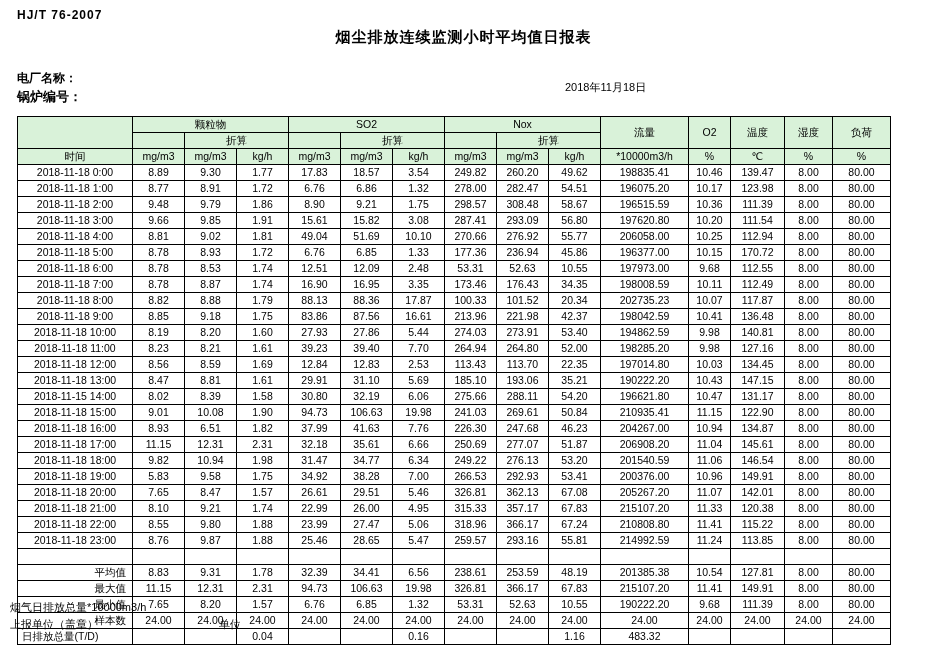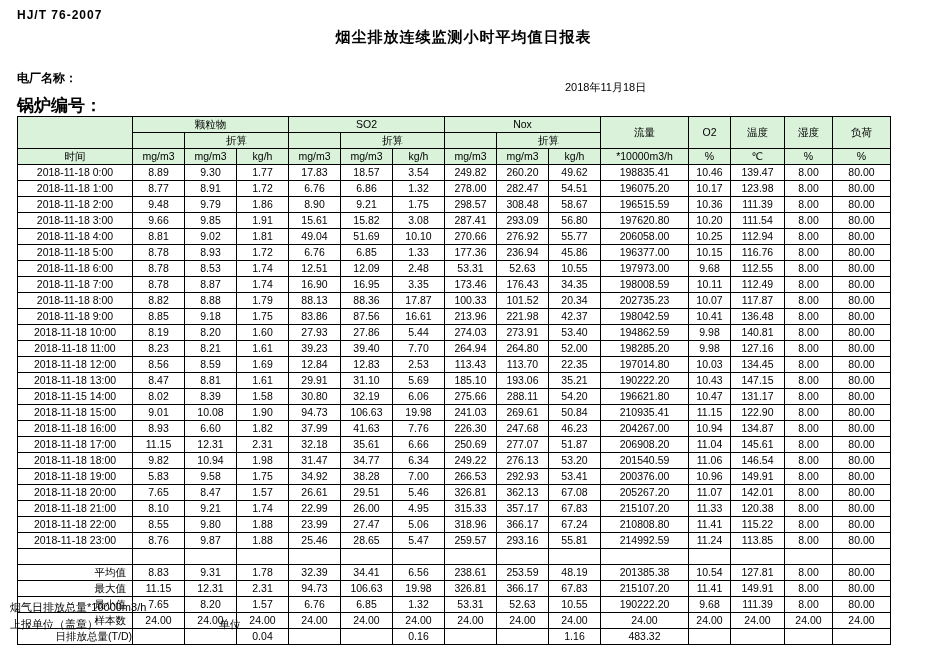--- a/index.html
+++ b/index.html
@@ -18,21 +18,21 @@
   }
   .doc-title{
     position:absolute;left:0;top:28px;width:927px;
     text-align:center;font-size:15px;font-weight:bold;
     letter-spacing:1px;
   }
   .field-plant{
     position:absolute;left:17px;top:70px;font-size:12px;font-weight:bold;
   }
   .field-boiler{
-    position:absolute;left:17px;top:94px;font-size:17px;font-weight:bold;
+    position:absolute;left:17px;top:88px;font-size:13px;font-weight:bold;
   }
   .field-date{
     position:absolute;left:565px;top:80px;font-size:11px;
   }
   table.main{
     position:absolute;left:17px;top:116px;
     border-collapse:collapse;
     table-layout:fixed;
   }
   table.main td,table.main th{
@@ -216,21 +216,21 @@
         <td class="num">8.93</td>
         <td class="num">1.72</td>
         <td class="num">6.76</td>
         <td class="num">6.85</td>
         <td class="num">1.33</td>
         <td class="num">177.36</td>
         <td class="num">236.94</td>
         <td class="num">45.86</td>
         <td class="num">196377.00</td>
         <td class="num">10.15</td>
-        <td class="num">116.76</td>
+        <td class="num">170.72</td>
         <td class="num">8.00</td>
         <td class="num">80.00</td>
       </tr>
       <tr>
         <td class="time-col">2018-11-18 6:00</td>
         <td class="num">8.78</td>
         <td class="num">8.53</td>
         <td class="num">1.74</td>
         <td class="num">12.51</td>
         <td class="num">12.09</td>
@@ -393,21 +393,21 @@
         <td class="num">50.84</td>
         <td class="num">210935.41</td>
         <td class="num">11.15</td>
         <td class="num">122.90</td>
         <td class="num">8.00</td>
         <td class="num">80.00</td>
       </tr>
       <tr>
         <td class="time-col">2018-11-18 16:00</td>
         <td class="num">8.93</td>
-        <td class="num">6.60</td>
+        <td class="num">6.51</td>
         <td class="num">1.82</td>
         <td class="num">37.99</td>
         <td class="num">41.63</td>
         <td class="num">7.76</td>
         <td class="num">226.30</td>
         <td class="num">247.68</td>
         <td class="num">46.23</td>
         <td class="num">204267.00</td>
         <td class="num">10.94</td>
         <td class="num">134.87</td>
@@ -612,21 +612,21 @@
         <td class="num">24.00</td>
         <td class="num">24.00</td>
         <td class="num">24.00</td>
         <td class="num">24.00</td>
         <td class="num">24.00</td>
         <td class="num">24.00</td>
         <td class="num">24.00</td>
         <td class="num">24.00</td>
       </tr>
       <tr>
-        <td class="summary-label" style="text-align: right; padding-left: 4px;">日排放总量(T/D)</td>
+        <td class="summary-label" style="text-align: left; padding-left: 4px;">日排放总量(T/D)</td>
         <td class="num"></td>
         <td class="num"></td>
         <td class="num">0.04</td>
         <td class="num"></td>
         <td class="num"></td>
         <td class="num">0.16</td>
         <td class="num"></td>
         <td class="num"></td>
         <td class="num">1.16</td>
         <td class="num">483.32</td>

